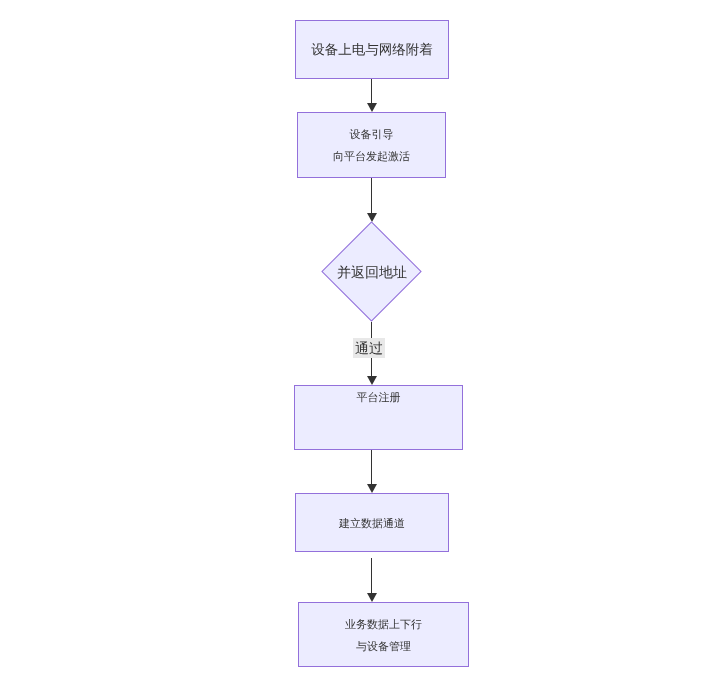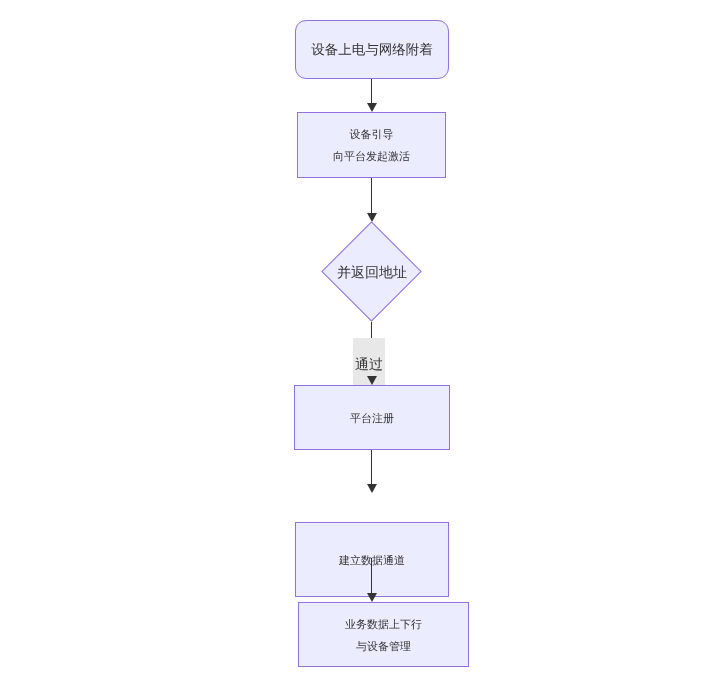--- a/index.html
+++ b/index.html
@@ -12,24 +12,24 @@
     color:var(--text-color,#333333);overflow:hidden;
   }
   .node{
     position:absolute;box-sizing:border-box;
     background:var(--node-fill,#ECECFF);
     border:1px solid var(--node-border,#9370DB);
     display:flex;flex-direction:column;align-items:center;justify-content:center;
     font-size:11px;line-height:22px;text-align:center;
   }
   .node .line{white-space:nowrap;}
-  #node-1{left:295px;top:20px;width:154px;height:59px;font-size:13.5px;border-radius:11px;}
+  #node-1{left:295px;top:20px;width:154px;height:59px;font-size:13.5px;}
   #node-2{left:297px;top:112px;width:149px;height:66px;}
-  #node-4{left:294px;top:385px;width:156px;height:65px;}
-  #node-5{left:295px;top:493px;width:154px;height:75px;margin-top:29px;}
+  #node-4{left:294px;top:385px;width:169px;height:65px;justify-content:space-between;}
+  #node-5{left:295px;top:493px;width:154px;height:59px;}
   #node-6{left:298px;top:602px;width:171px;height:65px;}
   .diamond-shape{
     position:absolute;left:336px;top:236px;width:71px;height:71px;
     background:var(--node-fill,#ECECFF);
     border:1px solid var(--node-border,#9370DB);
     transform:rotate(45deg);box-sizing:border-box;
   }
   .diamond-label{
     position:absolute;left:321px;top:261px;width:102px;height:22px;
     display:flex;align-items:center;justify-content:center;
@@ -50,21 +50,21 @@
     border-top:9px solid var(--arrow-color,#333333);
   }
   #arrowhead-1{top:103px;}
   #arrowhead-2{top:213px;}
   #arrowhead-3{top:376px;}
   #arrowhead-4{top:484px;}
   #arrowhead-5{top:593px;}
   .edge-label{
     position:absolute;left:353px;top:338px;height:20px;
     background:var(--label-bg,#e8e8e8);
-    font-size:14px;line-height:20px;padding:16px 2px;white-space:nowrap;
+    font-size:14px;line-height:20px;padding:0 2px;white-space:nowrap;
   }
 </style>
 </head>
 <body>
 
 <div class="canvas">
 
   <div class="node" id="node-1">
     <div class="line">设备上电与网络附着</div>
   </div>

